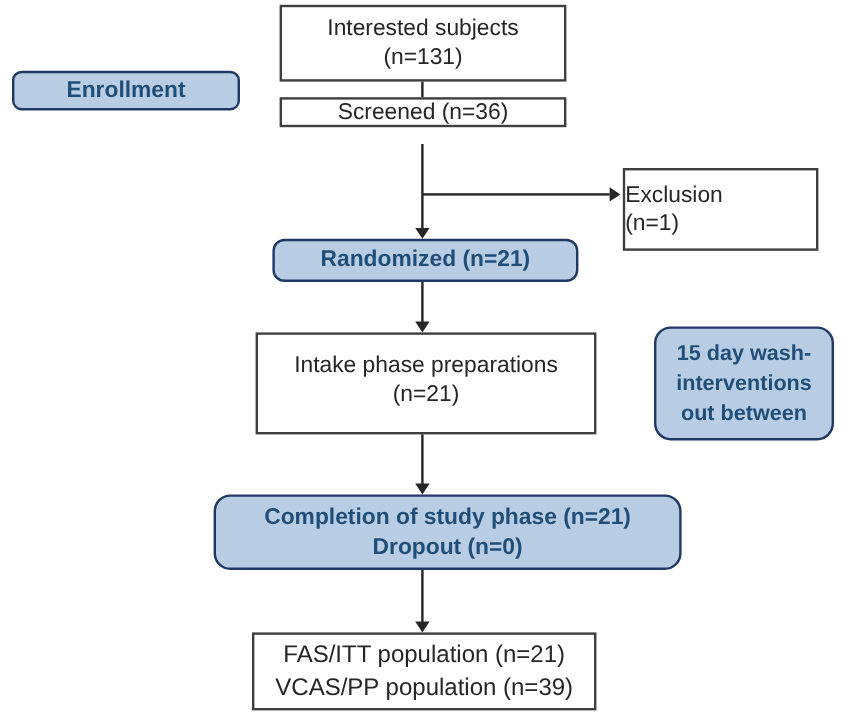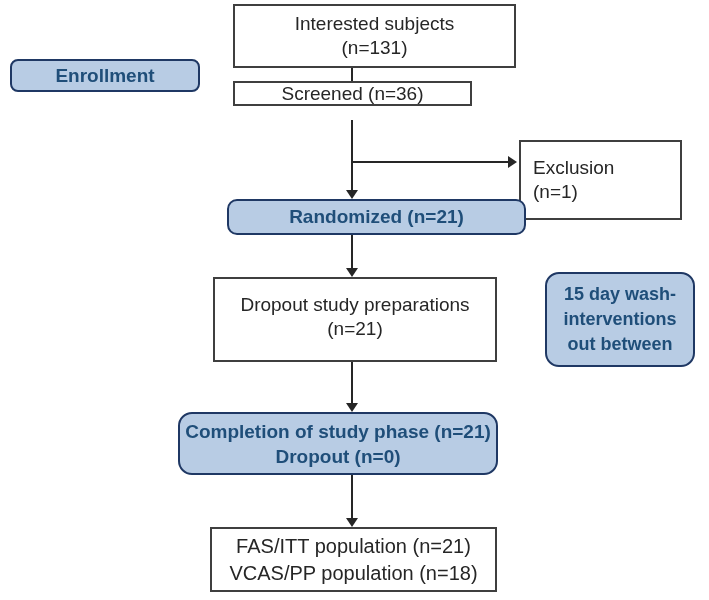--- a/index.html
+++ b/index.html
@@ -72,68 +72,68 @@
 </style>
 </head>
 <body>
 
 <div class="canvas">
 
   <div class="node badge" style="left:10px; top:59px; width:190px; height:33px; border-radius:8px;">
     <div>Enrollment</div>
   </div>
 
-  <div class="node white-box" style="left:233px; top:4px; width:283px; height:64px;">
+  <div class="node white-box" style="left:233px; top:4px; width:239px; height:64px;">
     <div>Interested subjects</div>
     <div>(n=131)</div>
   </div>
 
   <div class="vline" style="left:351px; top:68px; height:13px;"></div>
 
   <div class="node white-box" style="left:233px; top:81px; width:239px; height:25px;">
     <div>Screened (n=36)</div>
   </div>
 
   <div class="vline" style="left:351px; top:120px; height:71px;"></div>
   <div class="arrow-down" style="left:346px; top:190px;"></div>
   <div class="hline" style="left:352px; top:161px; width:156px;"></div>
   <div class="arrow-right" style="left:508px; top:156px;"></div>
 
-  <div class="node white-box left-align" style="left:519px; top:140px; width:163px; height:80px; padding-left:12px;">
+  <div class="node white-box left-align" style="left:519px; top:140px; width:163px; height:69px; padding-left:0;">
     <div>Exclusion</div>
     <div>(n=1)</div>
   </div>
 
-  <div class="node badge" style="left:227px; top:199px; width:299px; height:36px; border-radius:10px;">
+  <div class="node badge" style="left:227px; top:199px; width:255px; height:36px; border-radius:10px;">
     <div>Randomized (n=21)</div>
   </div>
 
   <div class="vline" style="left:351px; top:235px; height:34px;"></div>
   <div class="arrow-down" style="left:346px; top:268px;"></div>
 
   <div class="node white-box" style="left:213px; top:277px; width:284px; height:85px; justify-content:flex-start; padding-top:14px;">
-    <div>Dropout study preparations</div>
+    <div>Intake phase preparations</div>
     <div>(n=21)</div>
   </div>
 
   <div class="node badge" style="left:545px; top:272px; width:150px; height:95px; border-radius:14px; font-size:18px; line-height:25px;">
     <div>15 day wash-</div>
     <div>interventions</div>
     <div>out between</div>
   </div>
 
   <div class="vline" style="left:351px; top:362px; height:42px;"></div>
   <div class="arrow-down" style="left:346px; top:403px;"></div>
 
-  <div class="node badge" style="left:178px; top:412px; width:320px; height:63px; border-radius:14px; line-height:25px;">
+  <div class="node badge" style="left:178px; top:412px; width:390px; height:63px; border-radius:14px; line-height:25px;">
     <div>Completion of study phase (n=21)</div>
     <div>Dropout (n=0)</div>
   </div>
 
   <div class="vline" style="left:351px; top:475px; height:44px;"></div>
   <div class="arrow-down" style="left:346px; top:518px;"></div>
 
   <div class="node white-box" style="left:210px; top:527px; width:287px; height:65px; font-size:20px; line-height:27px;">
     <div>FAS/ITT population (n=21)</div>
-    <div>VCAS/PP population (n=18)</div>
+    <div>VCAS/PP population (n=39)</div>
   </div>
 
 </div>
 
 </body></html>

